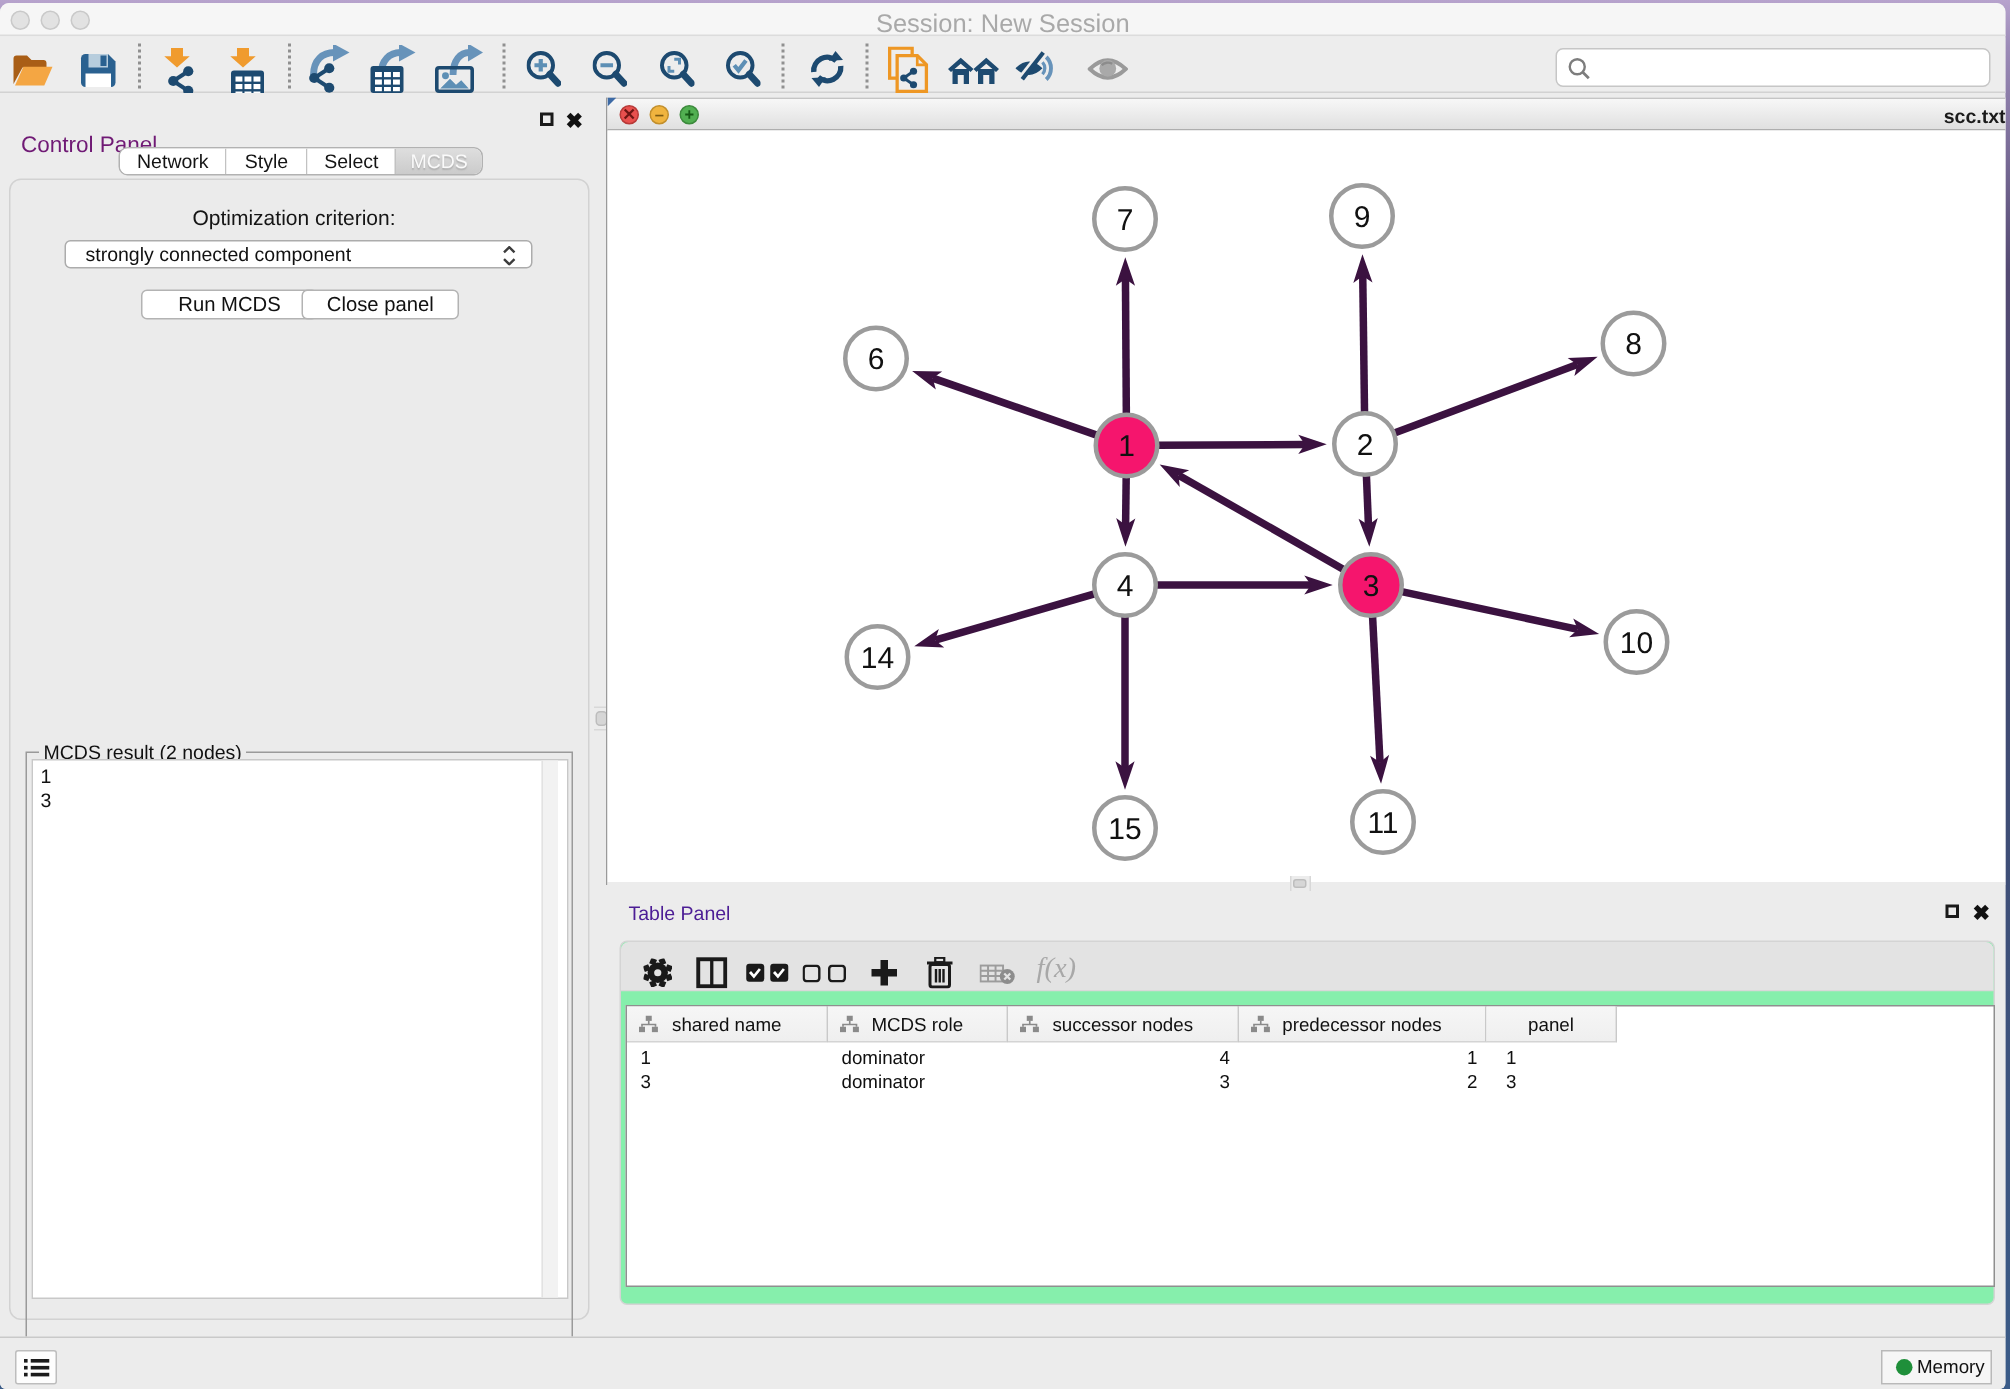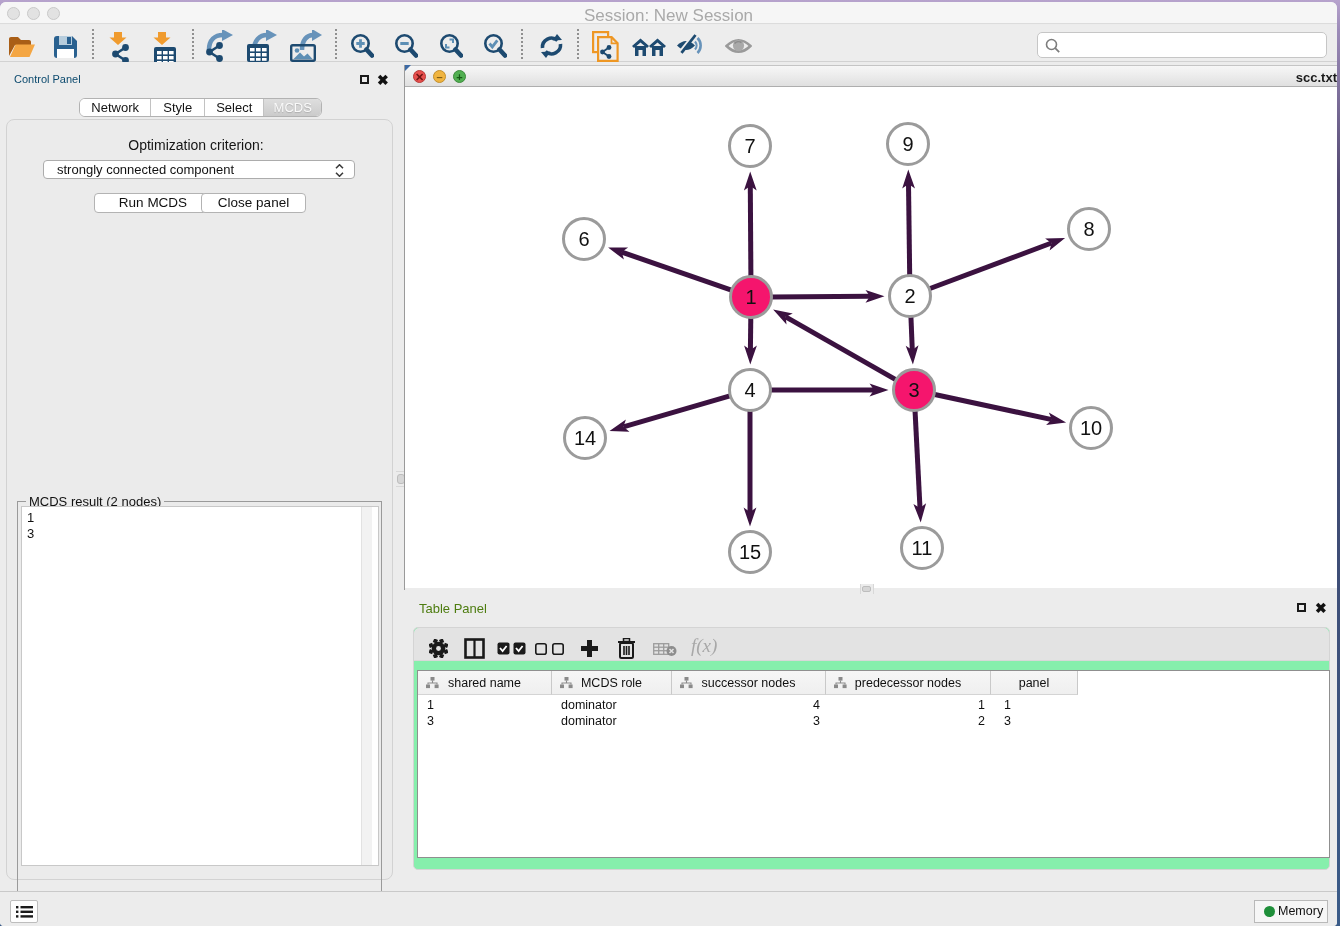--- a/index.html
+++ b/index.html
@@ -9,21 +9,21 @@
 
 #tbar{position:absolute;left:0;top:0;width:1337px;height:22px;background:#f6f6f6;border-bottom:1px solid #dcdcdc}
 .tl{position:absolute;top:5px;width:13px;height:13px;border-radius:50%;background:#e2e2e2;border:1px solid #c9c9c9}
 #ttext{position:absolute;top:4px;left:0;width:1337px;text-align:center;font-size:17px;color:#a9a9a9}
 
 #tool{position:absolute;left:0;top:23px;width:1337px;height:37px;background:#ededed;border-bottom:1px solid #d2d2d2}
 .vsep{position:absolute;top:4px;height:30px;width:0;border-left:2px dotted #909090}
 #search{position:absolute;left:1037px;top:7px;width:290px;height:26px;background:#fff;border:1px solid #c6c6c6;border-radius:5px}
 
 #cp{position:absolute;left:0;top:60px;width:392px;height:824px;background:#ececec}
-#cp .hdr{position:absolute;left:14px;top:11px;font-size:11px;color:#0c4a6e}
+#cp .hdr{position:absolute;left:14px;top:26px;font-size:15px;color:#701a75}
 .winbtn-sq{position:absolute;width:9px;height:9px;border:2px solid #1a1a1a}
 .winbtn-x{position:absolute;font-size:14px;font-weight:bold;color:#111;line-height:12px}
 #cpframe{position:absolute;left:6px;top:57px;width:387px;height:761px;border:1px solid #d2d2d2;border-radius:8px;background:#ebebeb}
 .tabstrip{position:absolute;display:flex;border:1px solid #b2b2b2;border-radius:6px;background:#fff;overflow:hidden}
 .tab{font-size:13px;color:#141414;text-align:center;line-height:17px;border-right:1px solid #c2c2c2;background:#fff}
 .tab:last-child{border-right:none}
 .tab.sel{background:linear-gradient(#dedede,#cbcbcb);color:#fafafa;text-shadow:0 1px 1px #aeaeae}
 #optlabel{position:absolute;left:0;top:75px;width:392px;text-align:center;font-size:14px;color:#151515}
 #ddl{position:absolute;left:43px;top:98px;width:312px;height:19px;background:#fff;border:1px solid #acacac;border-radius:4px;font-size:13px;line-height:17px;padding-left:13px;color:#111}
 .btn{position:absolute;height:20px;background:#fff;border:1px solid #b3b3b3;border-radius:4px;font-size:13.5px;text-align:center;color:#111;line-height:18px}
@@ -313,21 +313,21 @@
 <text x="345" y="472" text-anchor="middle" font-size="20" fill="#111">15</text>
 <circle cx="517" cy="461" r="20.5" fill="#ffffff" stroke="#9b9b9b" stroke-width="3"></circle>
 <text x="517" y="468" text-anchor="middle" font-size="20" fill="#111">11</text>
 </g>
 </svg> 
       </div>
  <div class="abs" style="left:458px;top:519px;width:10px;height:7px;background:#e0e0e0;border:1px solid #bdbdbd;border-radius:2px"></div>
 </div>
 
 <div id="tp">
- <div class="hdr" style="position:absolute;left:14px;top:13px;font-size:13px;color:#4d7c0f">Table Panel</div>
+ <div class="hdr" style="position:absolute;left:14px;top:13px;font-size:13px;color:#4c1d95">Table Panel</div>
  <div class="winbtn-sq" style="left:892px;top:15px"></div>
  <div class="winbtn-x" style="left:910px;top:14px">✖</div>
  <div id="tpc">
   <div id="ttool">
    <svg class="abs" style="left:15px;top:11px" width="19" height="19" viewBox="0 0 19 19">
     <circle cx="9.5" cy="9.5" r="6.8" fill="#1a1a1a"></circle>
     <rect x="-2" y="-2" width="4" height="4" transform="translate(16.98,12.60) rotate(67.5)" fill="#1a1a1a"></rect>
             <rect x="-2" y="-2" width="4" height="4" transform="translate(12.60,16.98) rotate(112.5)" fill="#1a1a1a"></rect>
             <rect x="-2" y="-2" width="4" height="4" transform="translate(6.40,16.98) rotate(157.5)" fill="#1a1a1a"></rect>
             <rect x="-2" y="-2" width="4" height="4" transform="translate(2.02,12.60) rotate(202.5)" fill="#1a1a1a"></rect>

